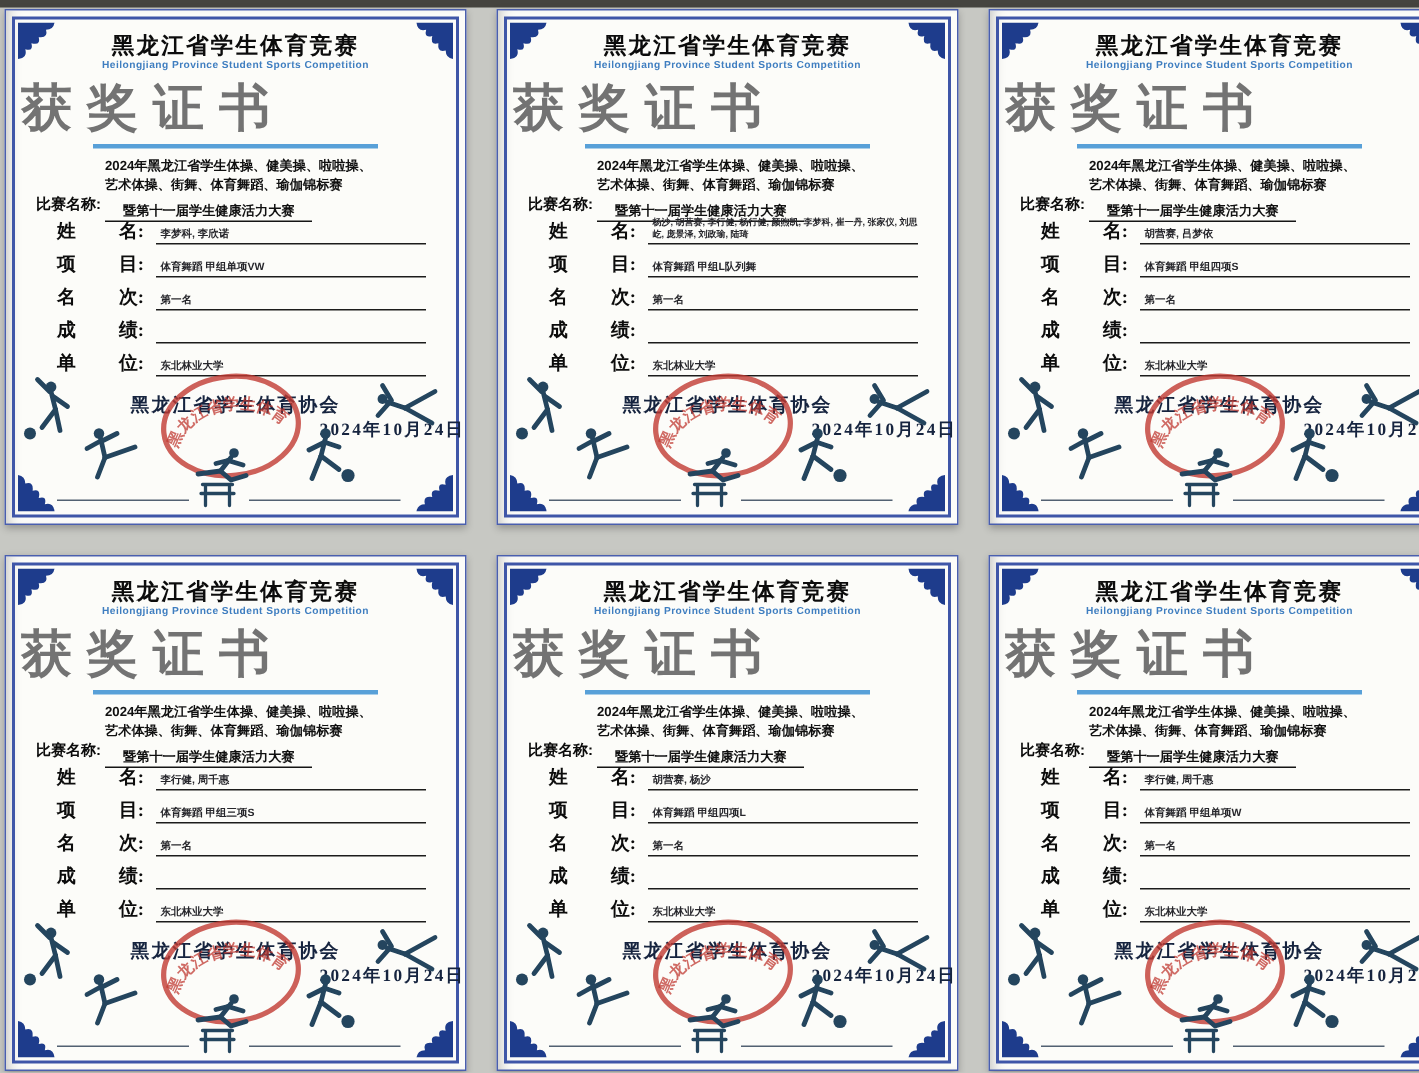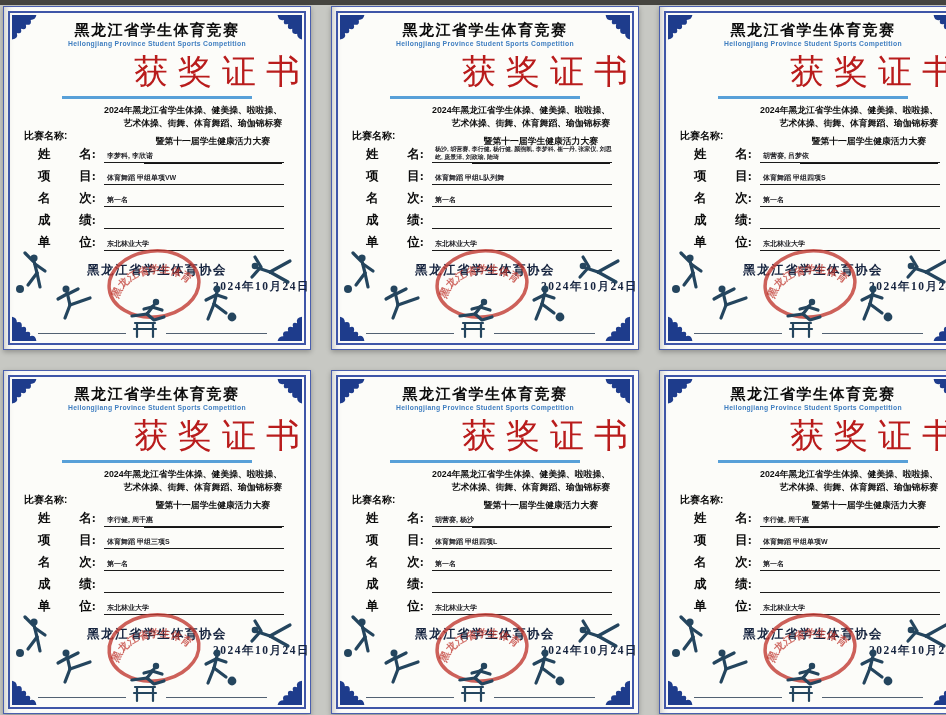--- a/index.html
+++ b/index.html
@@ -26,31 +26,31 @@
   .c-tl{top:8px;left:8px}
   .c-tr{top:8px;right:8px;transform:rotate(90deg)}
   .c-br{bottom:8px;right:8px;transform:rotate(180deg)}
   .c-bl{bottom:8px;left:8px;transform:rotate(270deg)}
 
   .org-title{position:absolute;top:14px;width:100%;text-align:center;
     font-size:15px;font-weight:bold;letter-spacing:1.5px;color:#0c0c0c;
     font-family:"Liberation Serif",serif}
   .org-sub{position:absolute;top:33px;width:100%;text-align:center;
     font-size:6.8px;font-weight:bold;color:var(--accent_blue,#3f7ec0);letter-spacing:.3px}
-  .cert-title{position:absolute;top:42px;width:100%;text-align:right;
-    font-size:34px;font-weight:normal;letter-spacing:10px;text-indent:10px;color:#b91c1c;
+  .cert-title{position:absolute;top:42px;width:100%;text-align:left;
+    font-size:34px;font-weight:bold;letter-spacing:10px;text-indent:10px;color:#737373;
     font-family:"Liberation Serif",serif}
   .title-rule{position:absolute;top:89px;left:19%;width:62%;height:2.5px;
     background:var(--rule_blue,#58a0d8)}
 
   .comp{position:absolute;top:97px;left:0;right:0}
   .comp-label{position:absolute;left:20px;top:25px;font-size:10px;font-weight:bold;color:#0c0c0c}
-  .comp-lines{margin:0 28px 0 66px;text-align:right}
+  .comp-lines{margin:0 28px 0 66px;text-align:left}
   .cl{font-size:8.8px;font-weight:bold;line-height:1.45;color:#101010}
-  .cl-u{display:inline-block;border-bottom:1.5px solid #151515;padding:0 12px 16px}
+  .cl-u{display:inline-block;border-bottom:1.5px solid #151515;padding:0 12px 1px}
 
   .fields{position:absolute;top:143px;left:34px;right:26px}
   .frow{display:flex;align-items:flex-end;height:13px;margin-bottom:9px}
   .flabel{flex:none;width:58px;display:flex;justify-content:space-between;
     font-size:12.5px;font-weight:bold;color:#0c0c0c;font-family:"Liberation Serif",serif}
   .flabel i{font-style:normal}
   .fvalue{flex:1;margin-left:8px;border-bottom:1.3px solid #1c1c1c;position:relative;height:13px}
   .ftext{position:absolute;left:3px;bottom:1px;font-size:7px;font-weight:bold;color:#26262b;white-space:nowrap}
   .ftext.small{font-size:6px;white-space:normal;width:99%;line-height:1.3;bottom:0}
 

